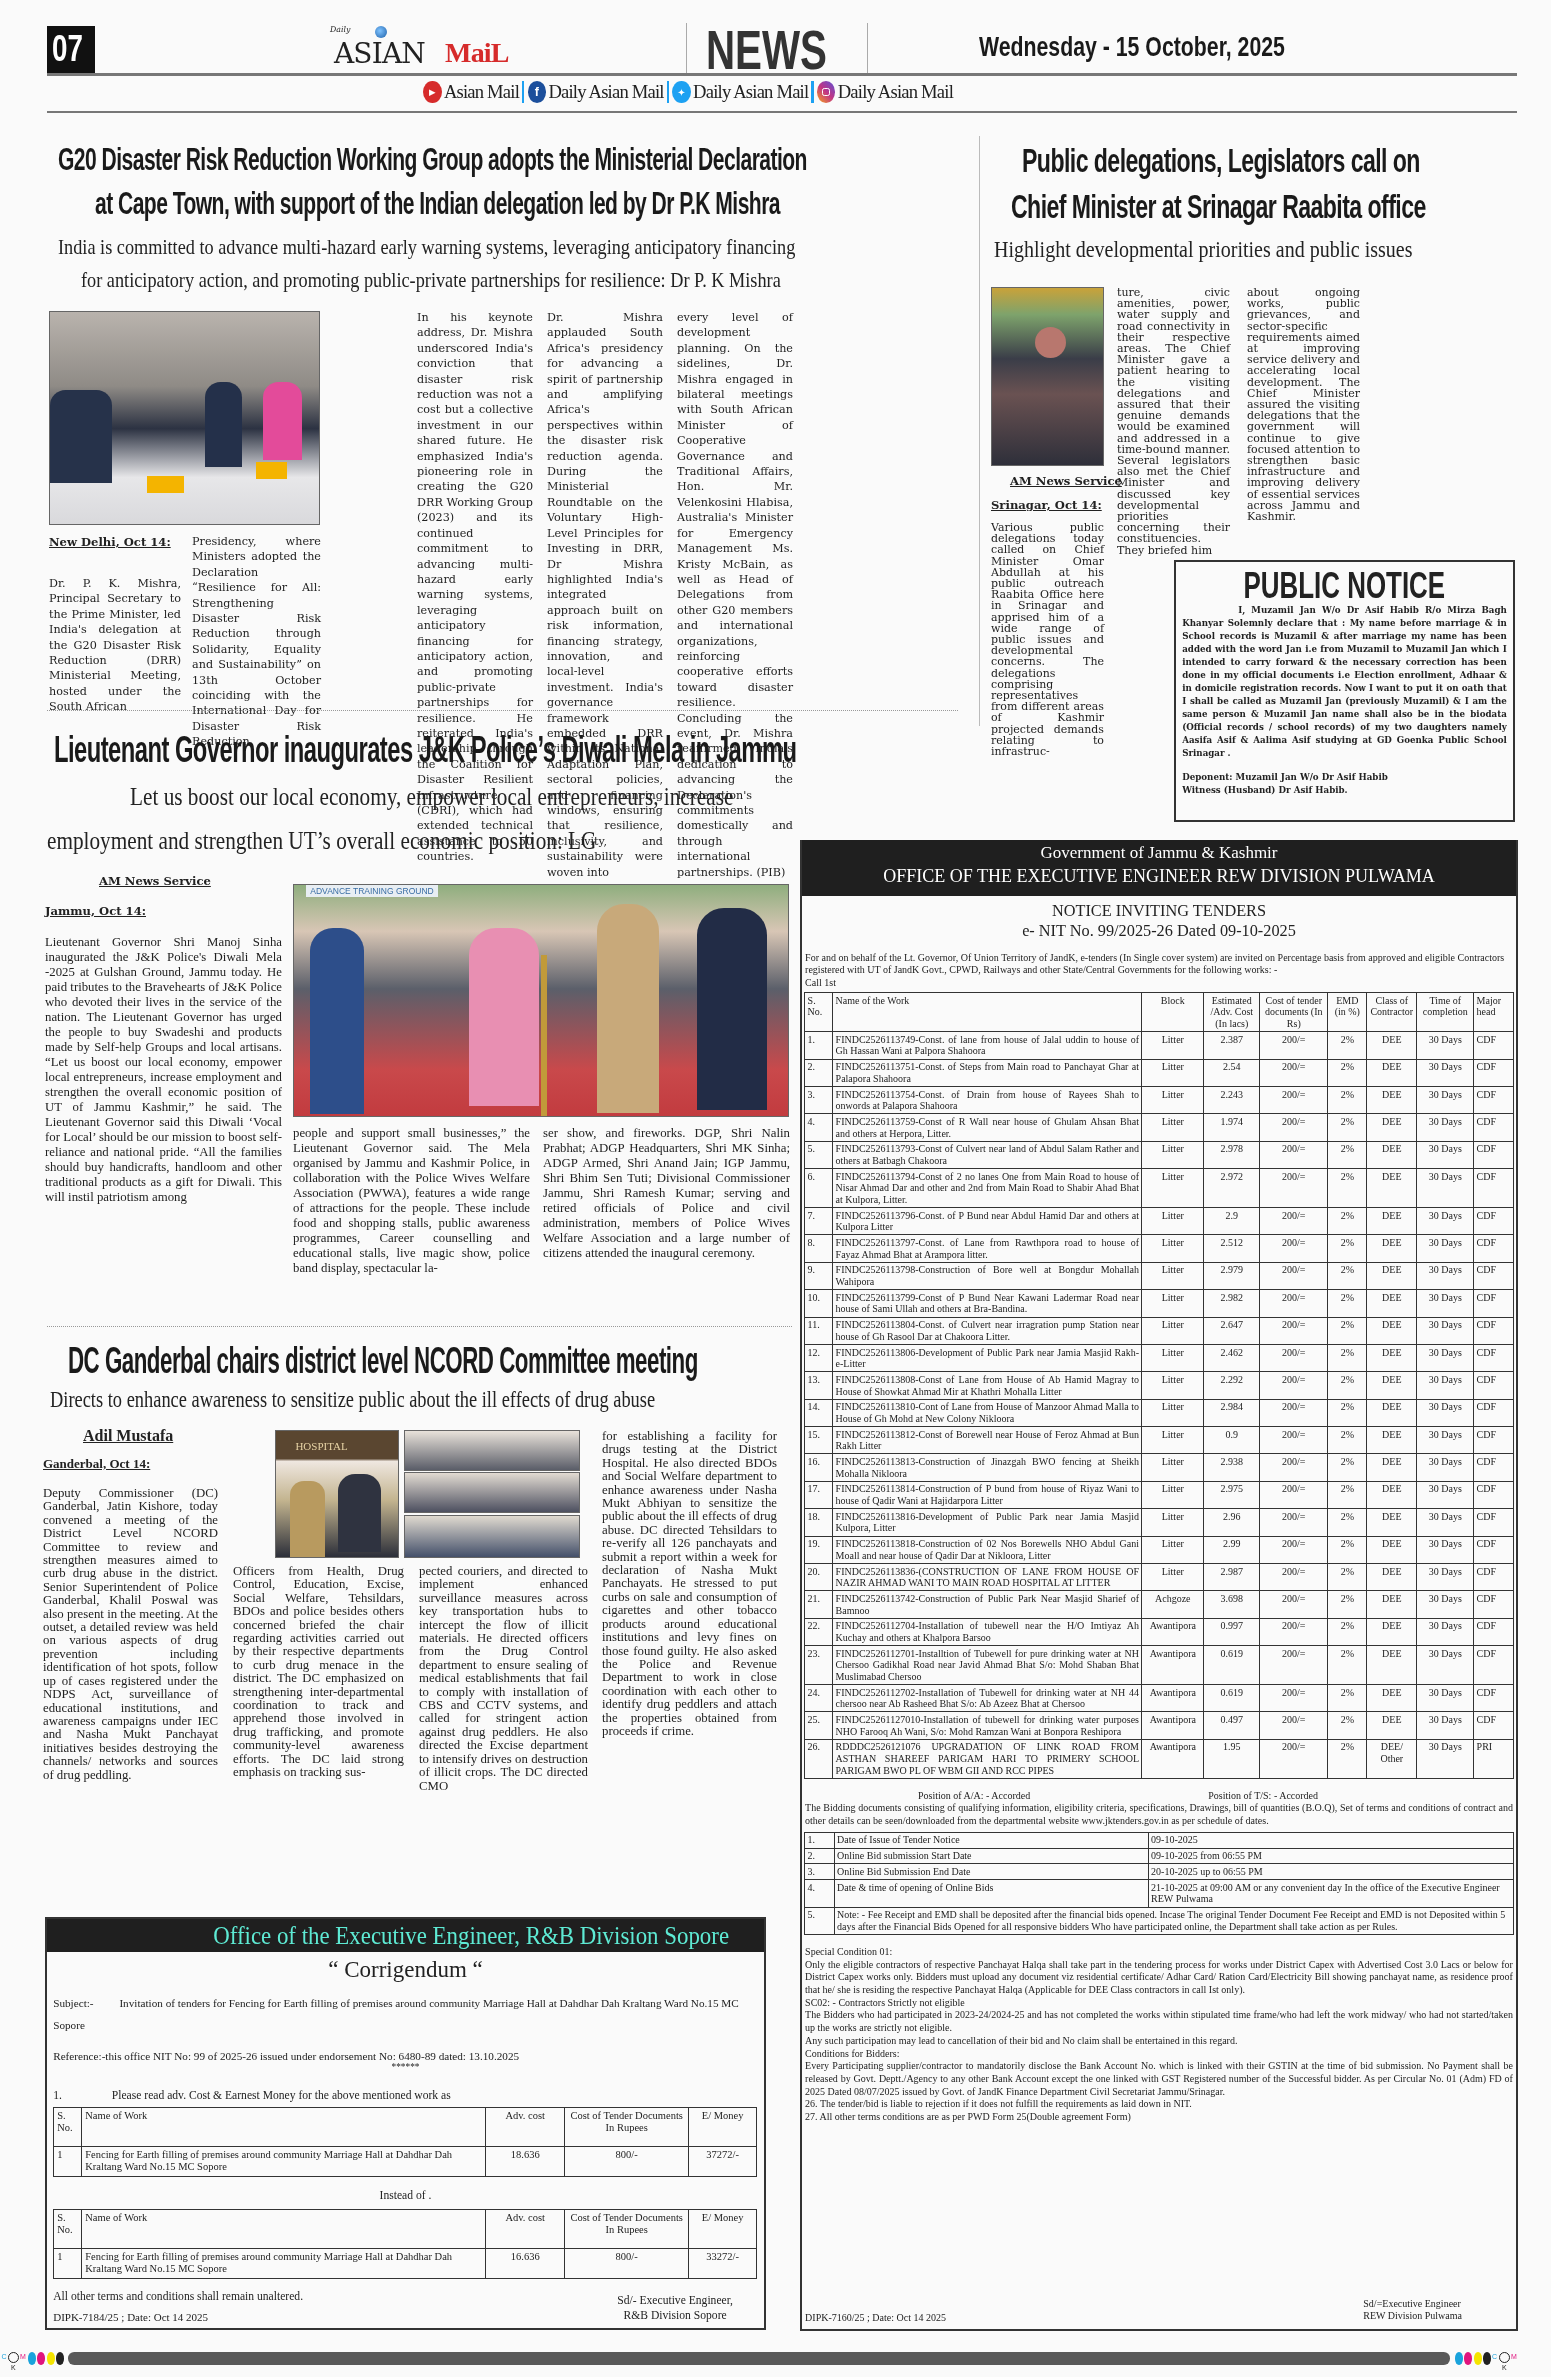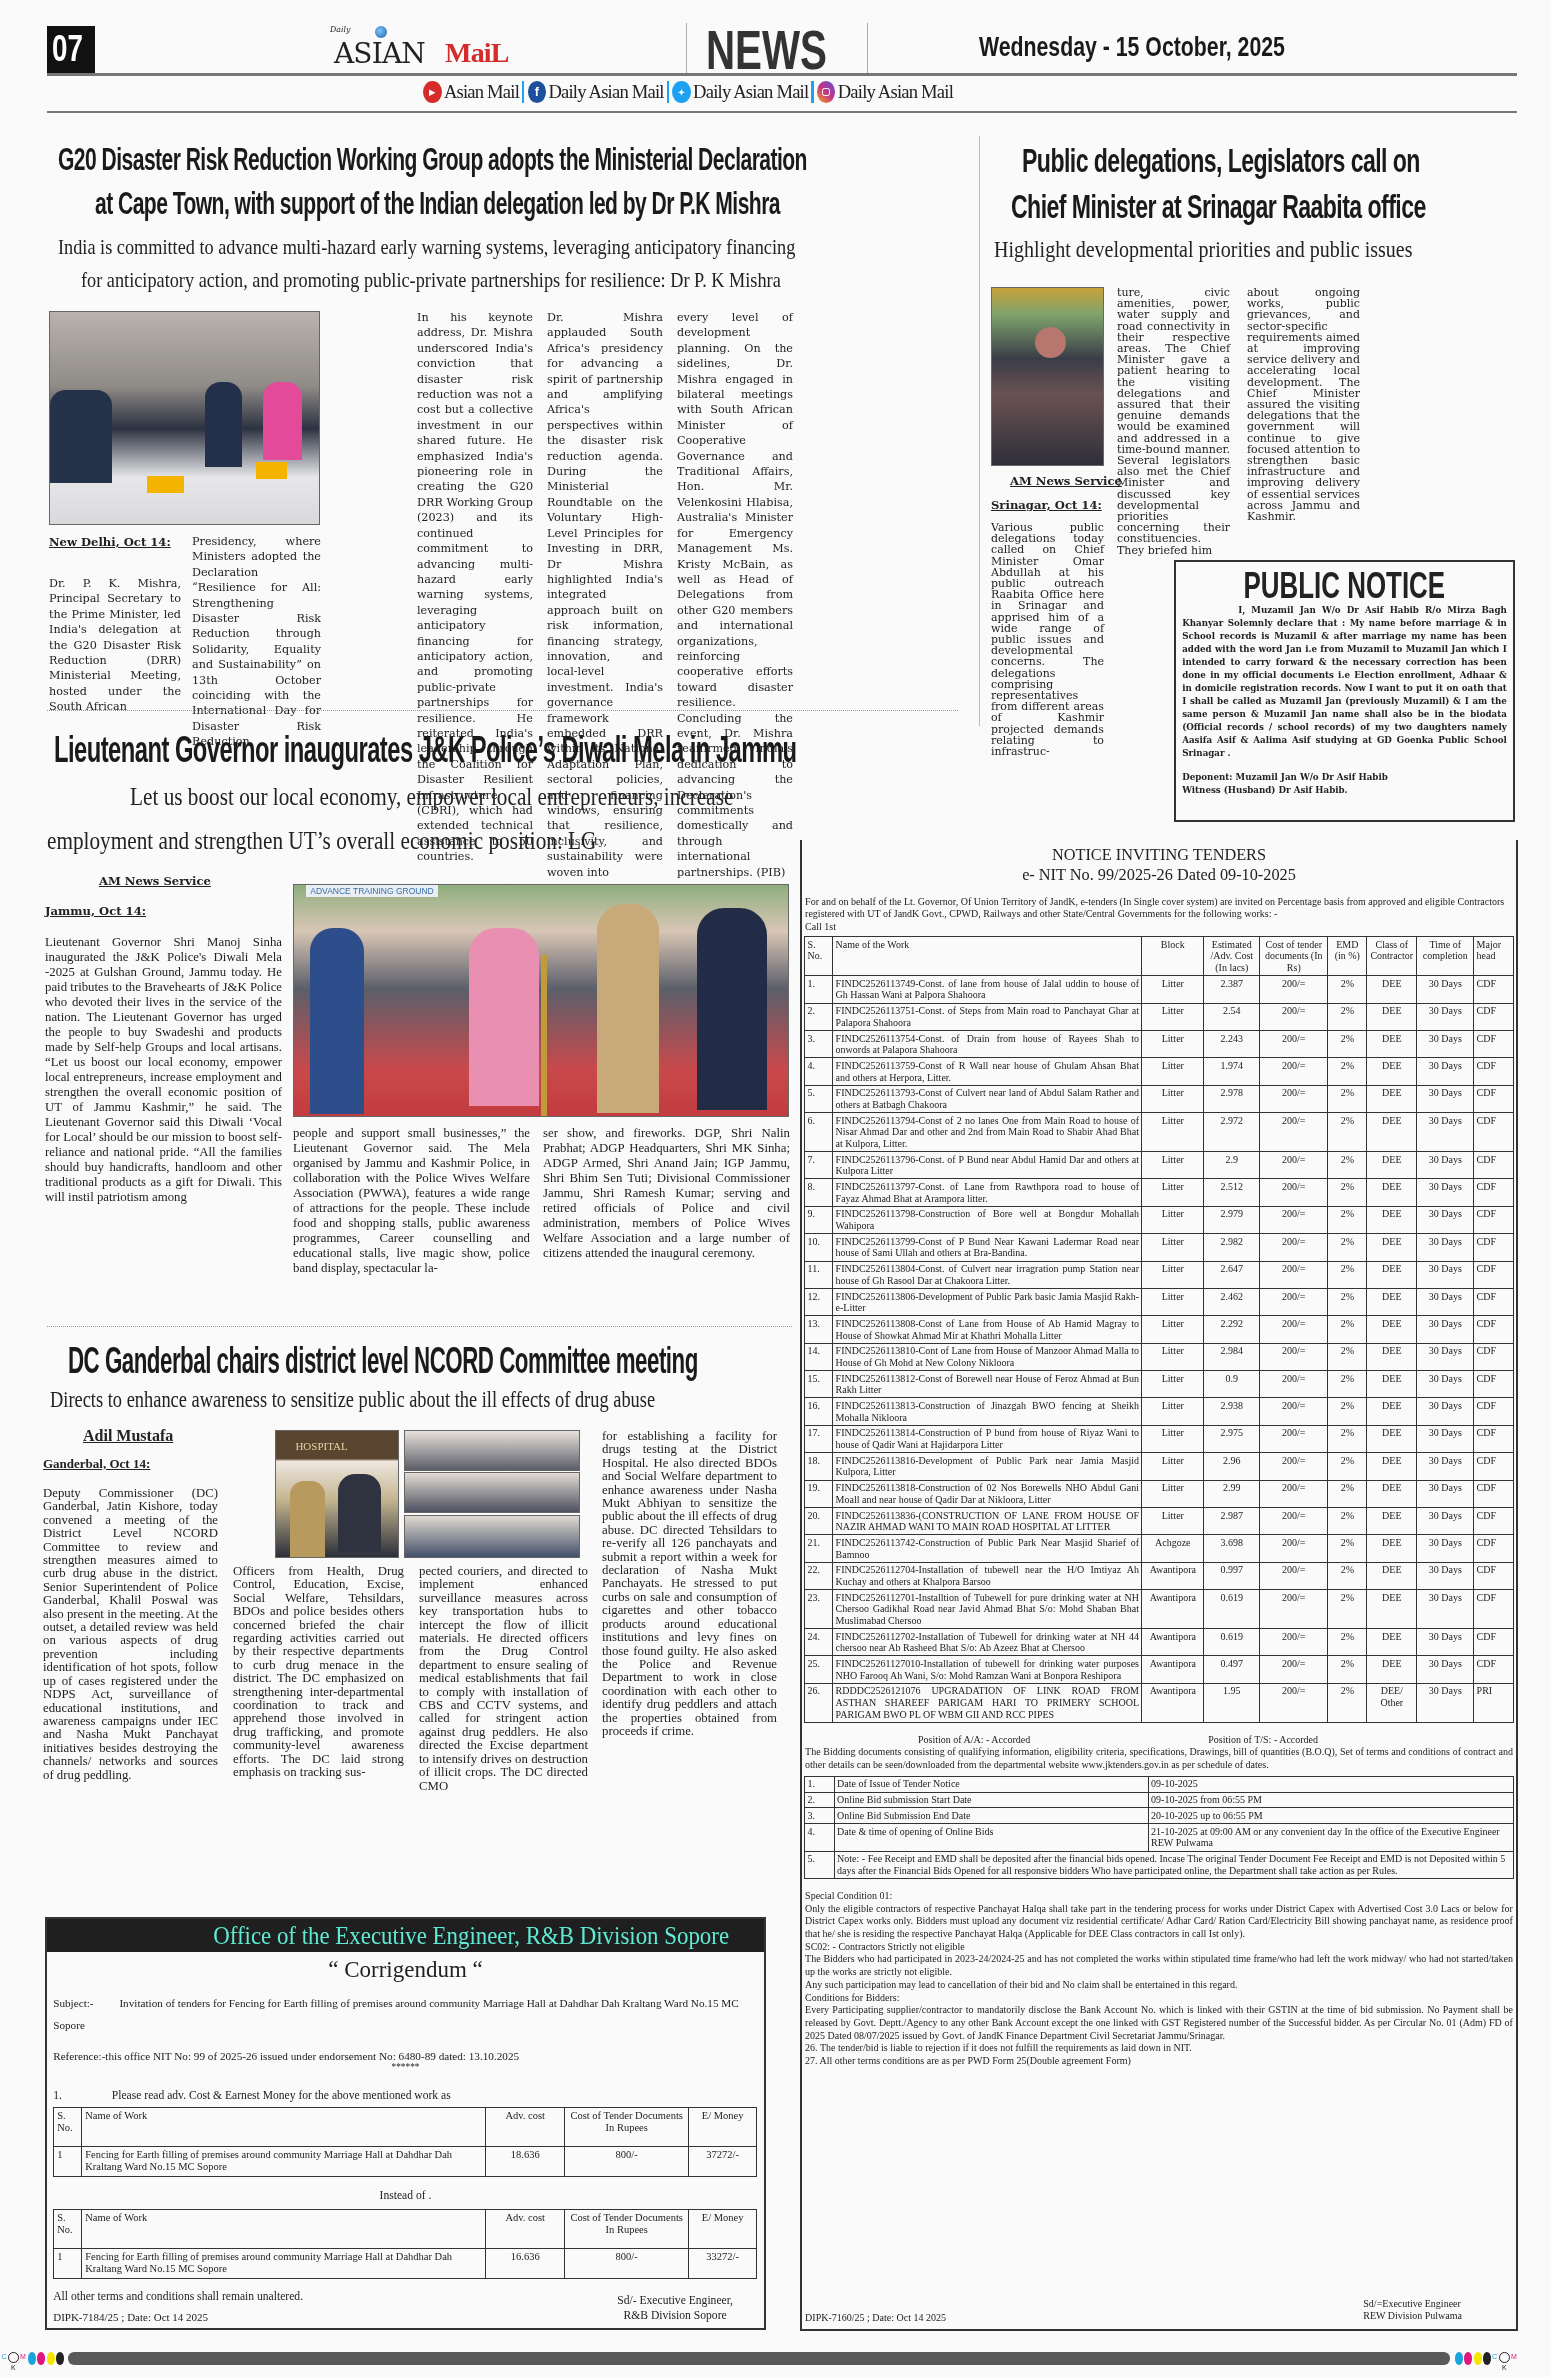--- a/index.html
+++ b/index.html
@@ -194,20 +194,24 @@
     </table>
   <div class="ser" style="margin:11px 6.2px 0 6.2px;font-size:11.6px;">All other terms and  conditions  shall  remain unaltered.</div>
   <div class="ser" style="position:absolute;right:31px;bottom:4.7px;text-align:center;font-size:11.6px;line-height:14.7px;">
     <div>Sd/- Executive Engineer,</div>
     <div>R&amp;B Division Sopore</div>
   </div>
   <div class="ser" style="position:absolute;left:6.2px;bottom:4.7px;font-size:11px;">DIPK-7184/25 ; Date: Oct 14 2025</div>
 </div>
 
 <div class="abs" style="left:800px;top:840px;width:718px;height:1491px;border:2.3px solid #333;border-top:none;background:#fafafa;">
+  <div style="background:#1f1f1f;color:#fff;height:56px;text-align:center;">
+    <div class="ser" style="font-size:17px;line-height:25px;">Government of Jammu &amp; Kashmir</div>
+    <div class="ser" style="font-size:18px;line-height:23px;white-space:nowrap;">OFFICE OF THE EXECUTIVE ENGINEER REW DIVISION PULWAMA</div>
+  </div>
   <div class="ser" style="text-align:center;font-size:16.3px;margin-top:6.2px;line-height:18.6px;">NOTICE INVITING TENDERS</div>
   <div class="ser" style="text-align:center;font-size:16.3px;line-height:20px;">e- NIT No. 99/2025-26 Dated 09-10-2025</div>
   <div class="ser" style="margin:11px 3.1px 0 3.1px;font-size:10px;line-height:12.4px;">For and on behalf of the Lt. Governor, Of Union Territory of JandK, e-tenders (In Single cover system) are invited on Percentage basis from approved and eligible Contractors registered with UT of JandK Govt., CPWD, Railways and other State/Central Governments for the following works: -</div>
   <div class="ser" style="margin:0 3.1px 4.7px 3.1px;font-size:10px;">Call 1st</div>
   <table class="nit" style="margin-left:2.3px;width:710px;">
     <thead>
       <tr>
         <th style="width:28px;text-align:left;">S. No.</th>
         <th style="text-align:left;">Name of the Work</th>
         <th style="width:62px;">Block</th>
@@ -336,21 +340,21 @@
           <td class="c">Litter</td>
           <td class="c">2.647</td>
           <td class="c">200/=</td>
           <td class="c">2%</td>
           <td class="c">DEE</td>
           <td class="c">30 Days</td>
           <td>CDF</td>
         </tr>
         <tr>
           <td>12.</td>
-          <td style="text-align: justify;">FINDC2526113806-Development of Public Park basic Jamia Masjid Rakh- e-Litter</td>
+          <td style="text-align: justify;">FINDC2526113806-Development of Public Park near Jamia Masjid Rakh- e-Litter</td>
           <td class="c">Litter</td>
           <td class="c">2.462</td>
           <td class="c">200/=</td>
           <td class="c">2%</td>
           <td class="c">DEE</td>
           <td class="c">30 Days</td>
           <td>CDF</td>
         </tr>
         <tr>
           <td>13.</td>

